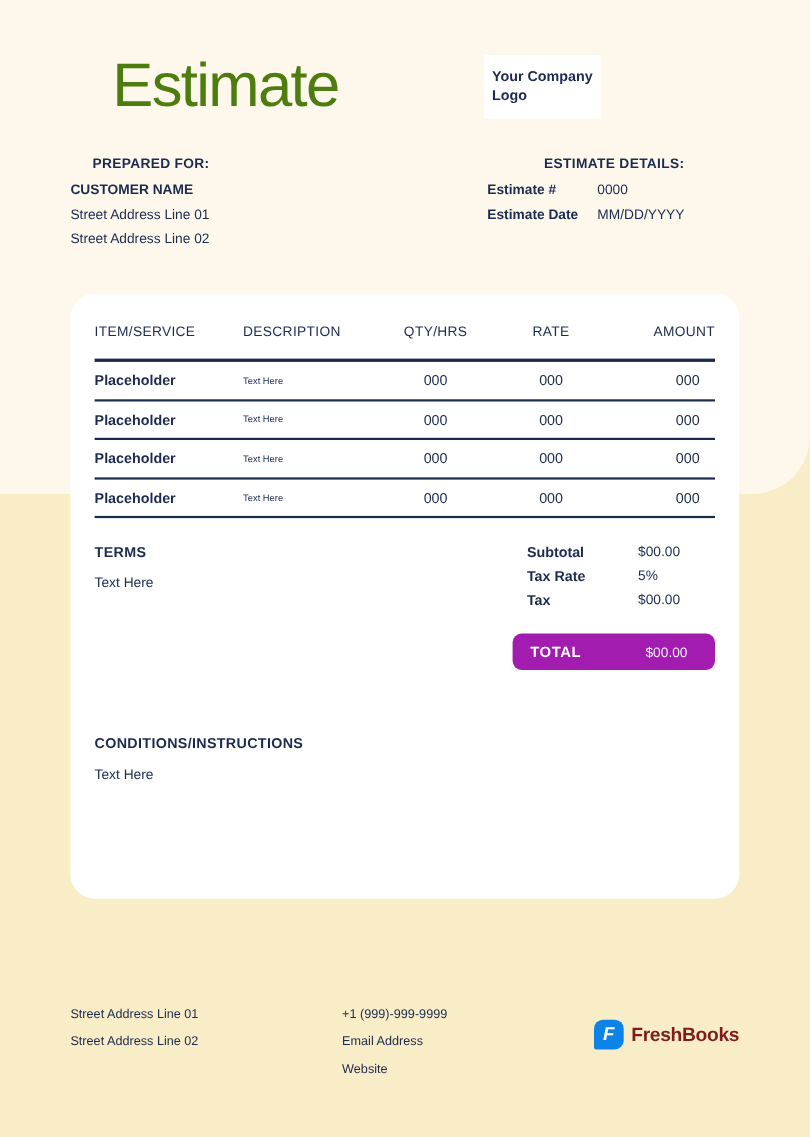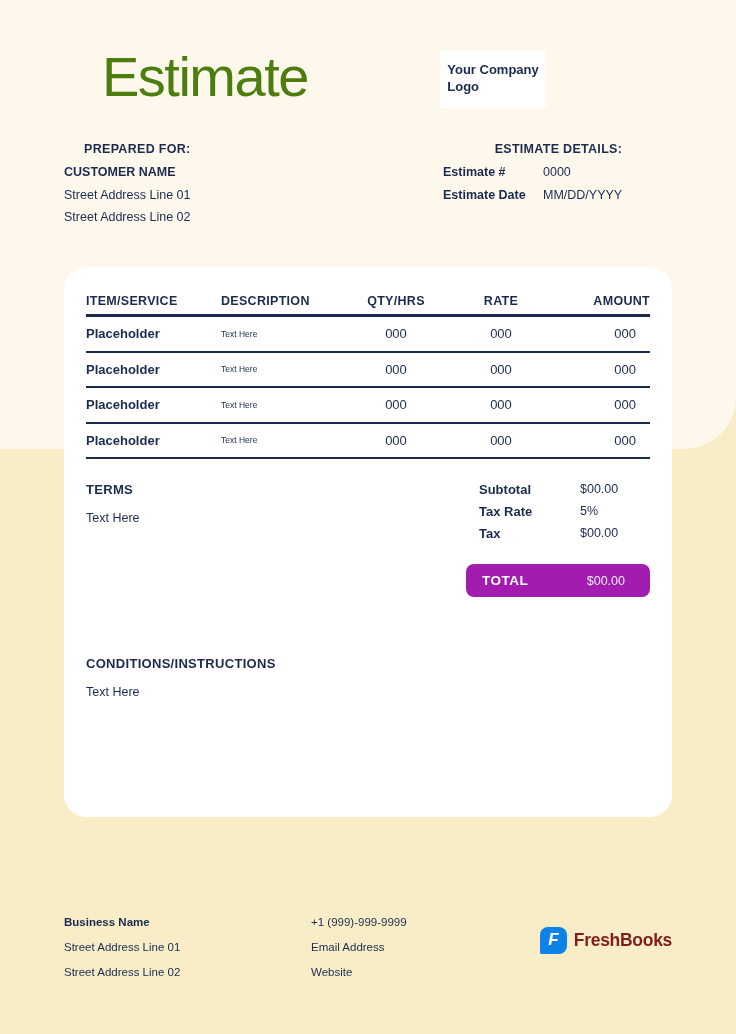--- a/index.html
+++ b/index.html
@@ -42,23 +42,23 @@
   .detail-row .lbl { width:100px; font-weight:bold; }
   
   .card {
     position:absolute; left:64px; top:267px;
     width:608px; height:550px;
     background:#ffffff; border-radius:22px;
     padding:0 22px;
   }
   .t-grid { display:grid; grid-template-columns:135px 120px 110px 100px 1fr; align-items:center; }
   .t-head {
-    padding-top:27px; padding-bottom:6px;
+    padding-top:27px; padding-bottom:18px;
     border-bottom:3px solid #1b2b4f;
-    font-size:12.5px; font-weight:bold; letter-spacing:.3px;
+    font-size:12.5px; font-weight:normal; letter-spacing:.3px;
   }
   .t-row { height:35.5px; border-bottom:2px solid #1b2b4f; font-size:13px; }
   .cell-item { font-weight:bold; font-size:13px; }
   .cell-desc { font-size:8.5px; }
   .cell-c { text-align:center; }
   .cell-r { text-align:right; padding-right:14px; }
   .t-head .cell-r { padding-right:0; }
   
   .summary { display:flex; justify-content:space-between; margin-top:23px; }
   .terms-heading { font-size:13px; font-weight:bold; letter-spacing:.3px; }
@@ -198,21 +198,20 @@
 
   <div class="conditions">
     <div class="cond-heading">CONDITIONS/INSTRUCTIONS</div>
     <div class="cond-text">Text Here</div>
   </div>
 
 </div>
 
 <div class="footer">
   <div class="f-col1">
-    <div class="f-line bold">Business Name</div>
     <div class="f-line">Street Address Line 01</div>
     <div class="f-line">Street Address Line 02</div>
   </div>
   <div class="f-col2">
     <div class="f-line">+1 (999)-999-9999</div>
     <div class="f-line">Email Address</div>
     <div class="f-line">Website</div>
   </div>
   <div class="f-brand">
     <div class="fb-icon">F</div>

